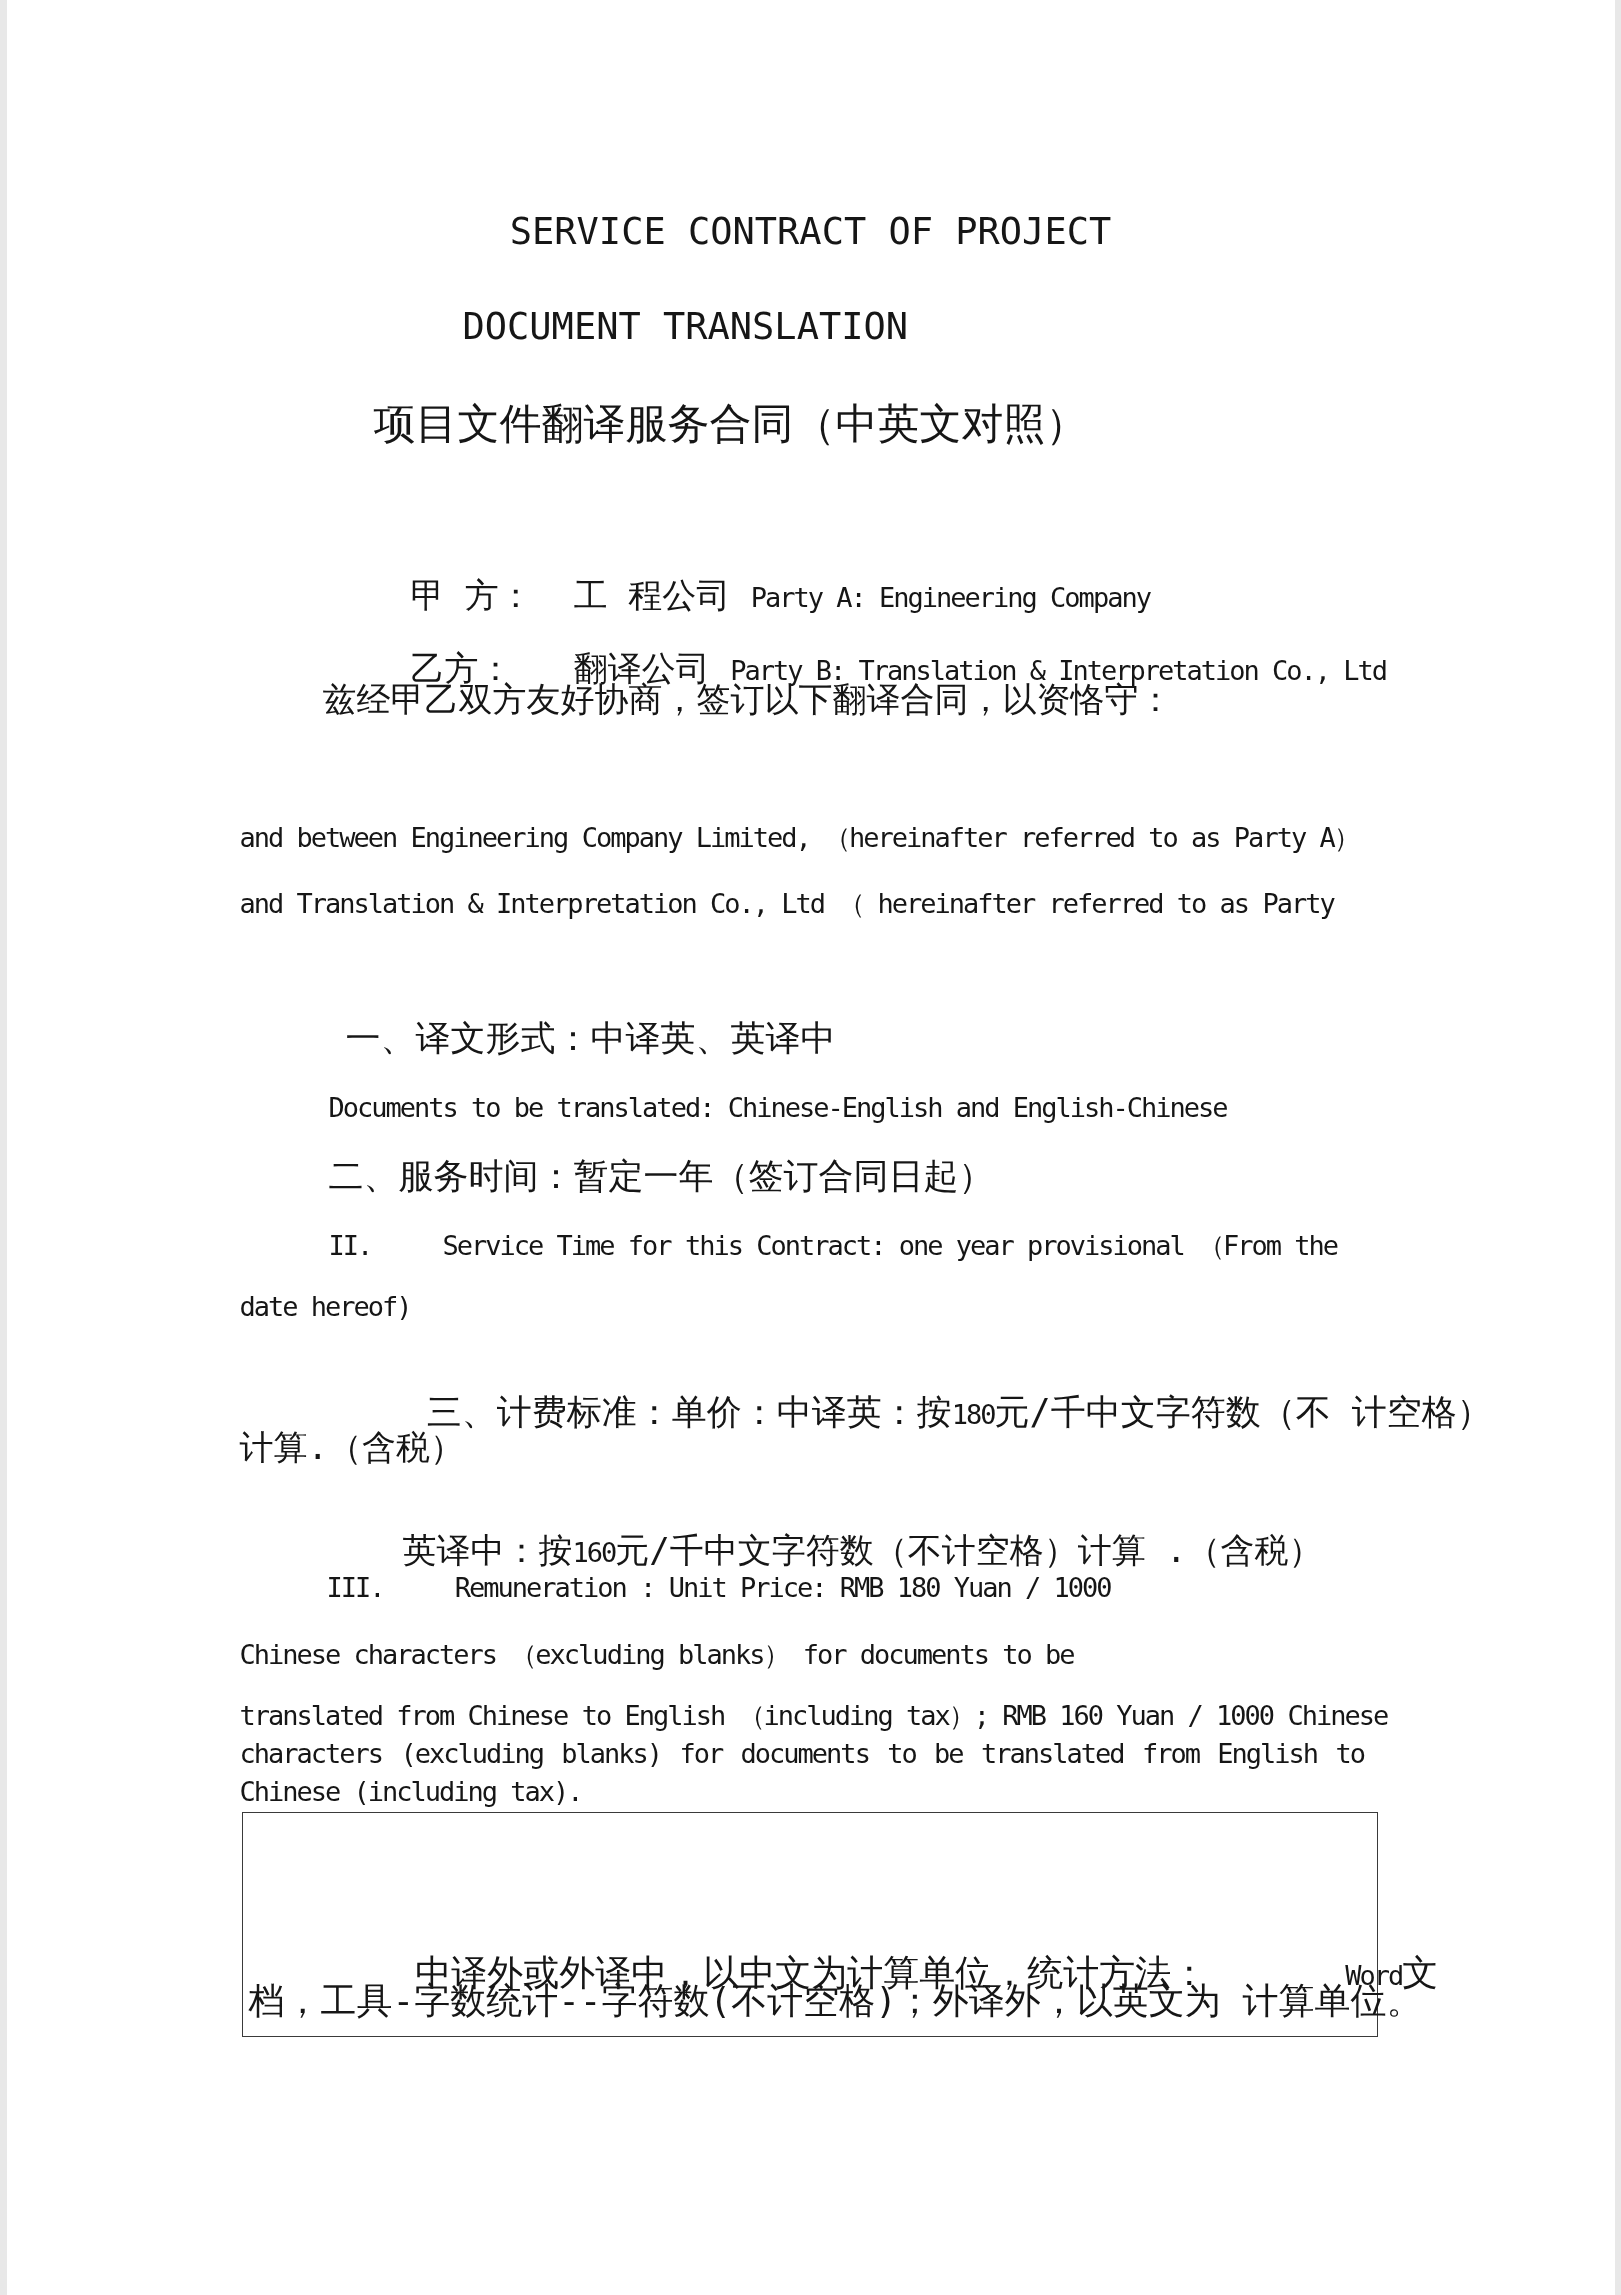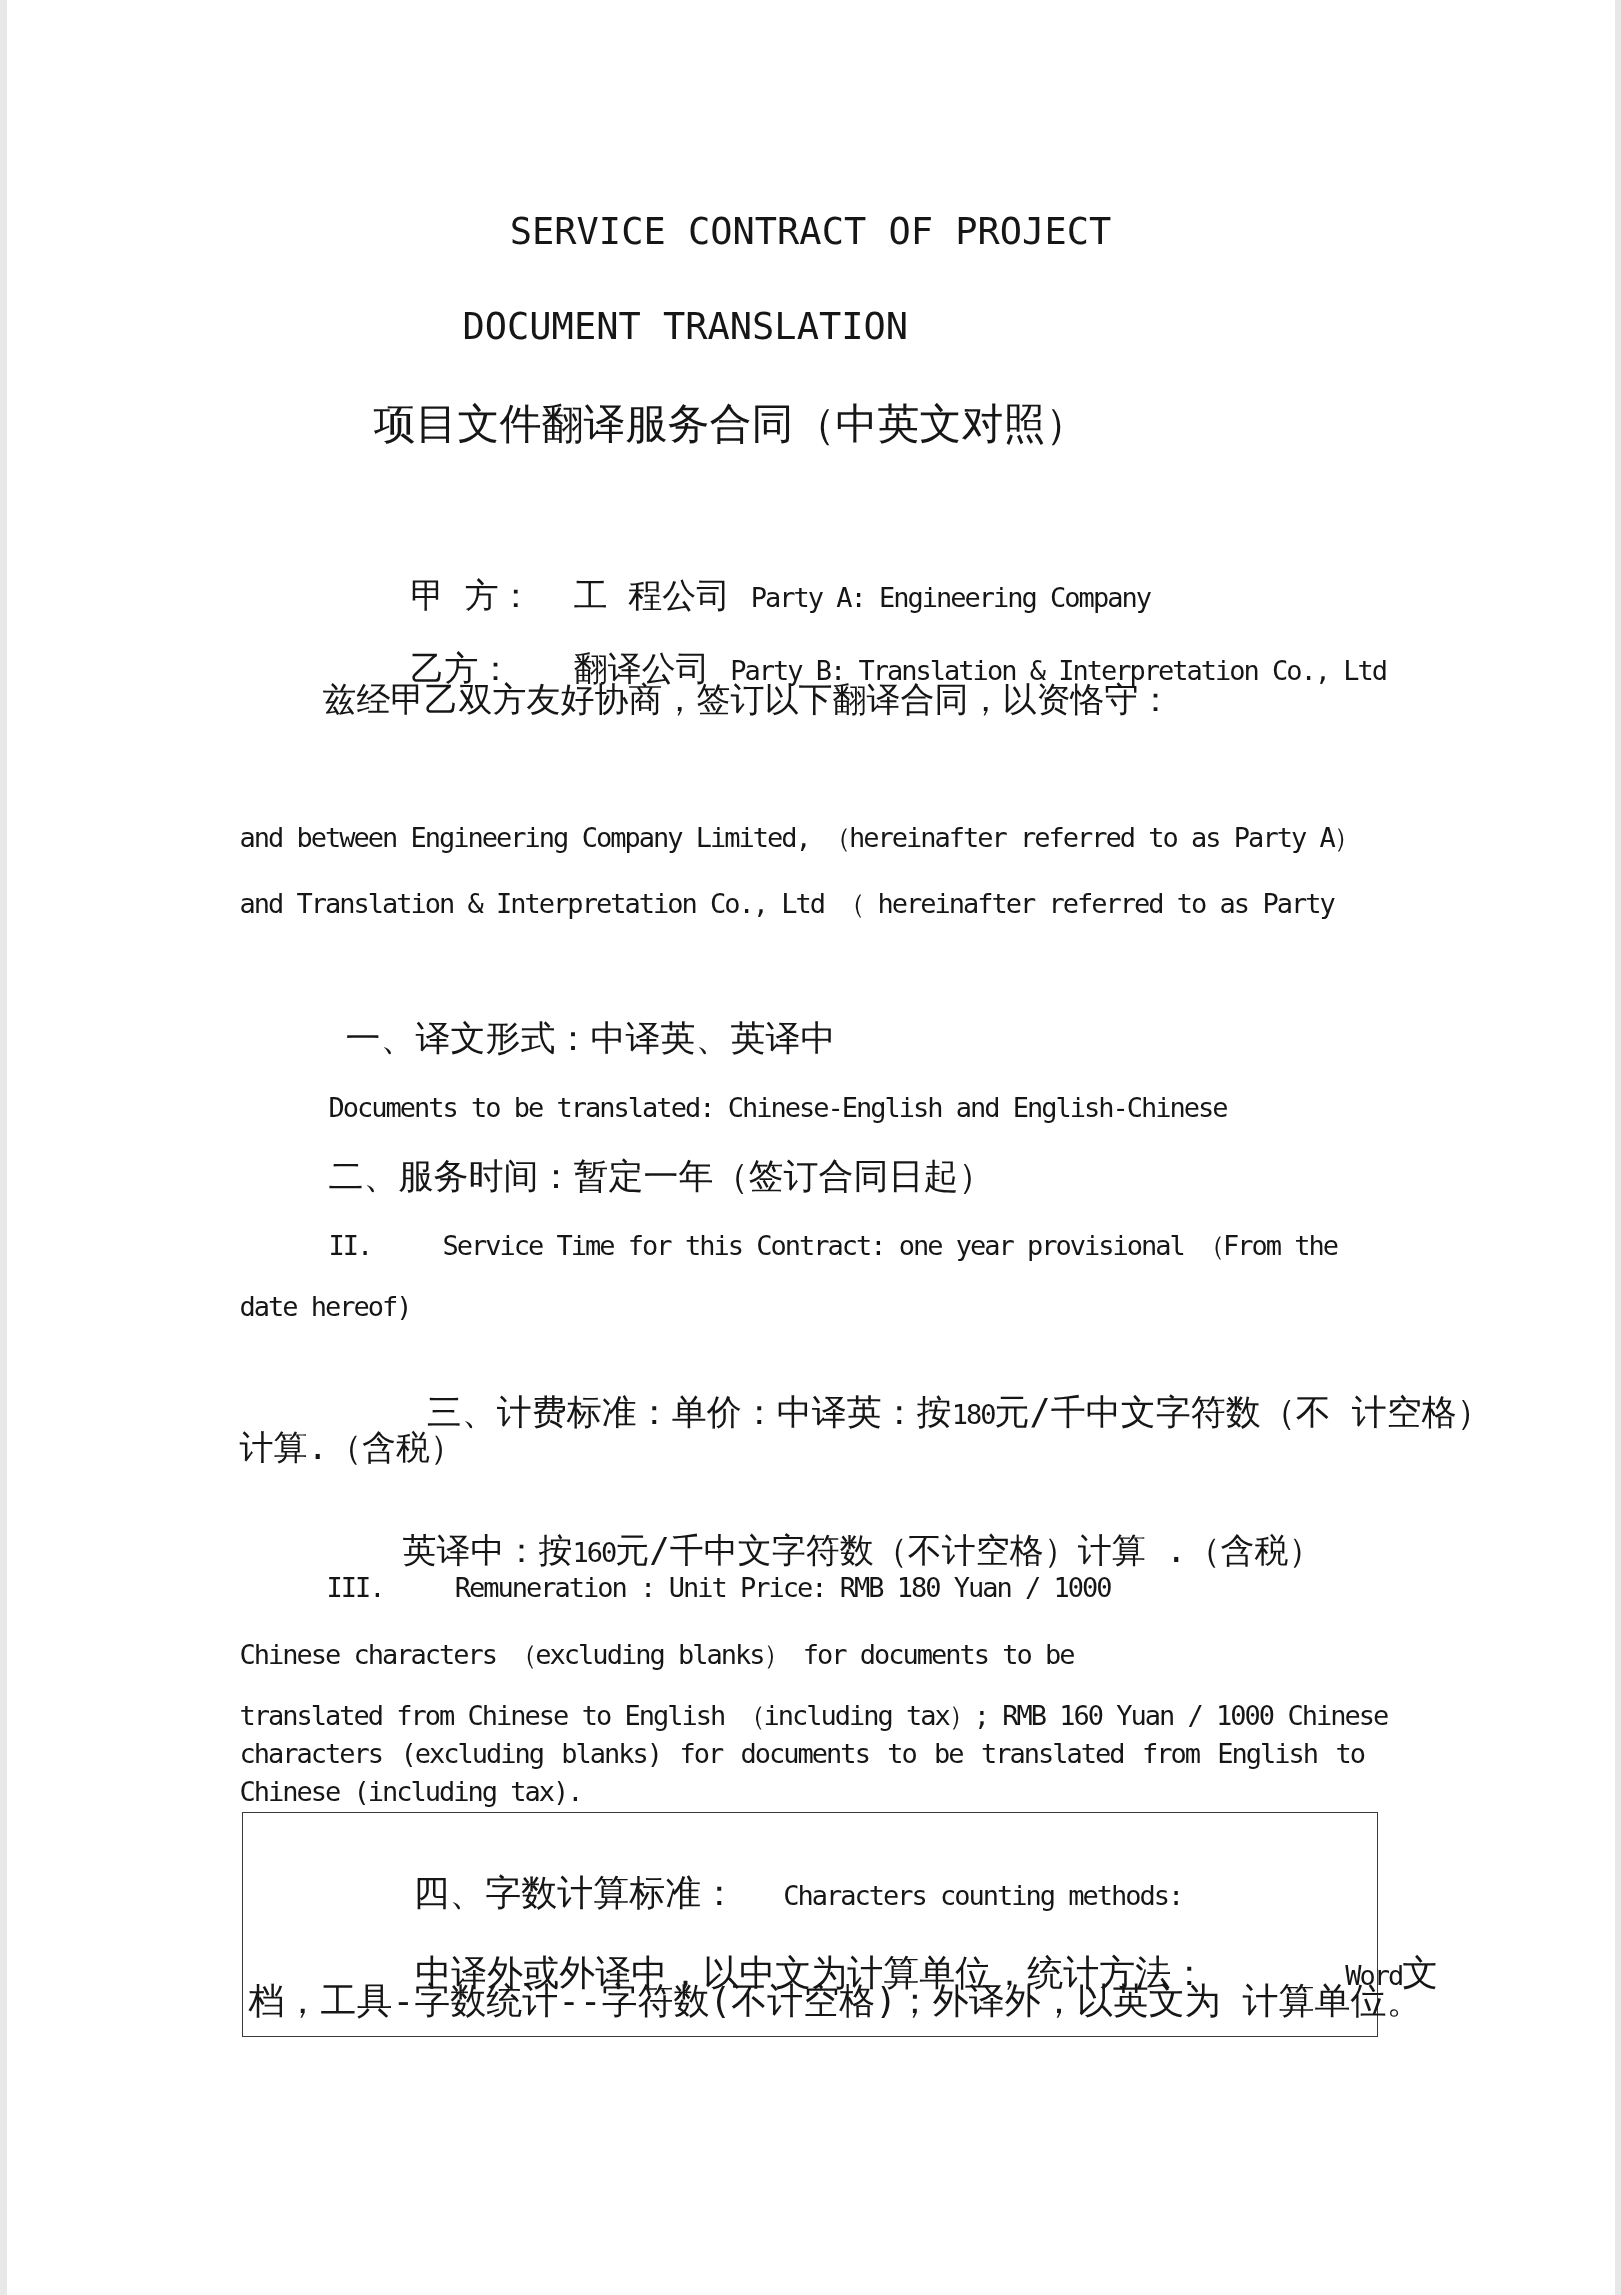--- a/index.html
+++ b/index.html
@@ -81,22 +81,19 @@
   <div class="line zh" style="top:1499px; left:314px;">
     <span>英译中：按</span><span class="num-seg">160</span><span>元/千中文字符数（不计空格）计算 .（含税）</span>
   </div>
   <div class="line en" style="top:1574px; left:320px;">III.     Remuneration : Unit Price: RMB 180 Yuan / 1000</div>
   <div class="line en" style="top:1641px; left:233px;">Chinese characters （excluding blanks） for documents to be</div>
   <div class="line en" style="top:1702px; left:233px;">translated from Chinese to English （including tax）; RMB 160 Yuan / 1000 Chinese</div>
   <div class="line en justify-wide" style="top:1740px; left:233px;">characters (excluding blanks) for documents to be translated from English to</div>
   <div class="line en" style="top:1778px; left:233px;">Chinese (including tax).</div>
 
   <div class="counting-box"></div>
-  <div class="line zh-box" style="top:1839px; left:320px;">
-    <span>四、字数计算标准：</span><span class="en-seg box-en-gap">Characters counting methods:</span>
-  </div>
   <div class="line zh-box" style="top:1919px; left:322px;">
     <span>中译外或外译中，以中文为计算单位，统计方法：</span><span class="en-seg box-word-gap">Word</span><span>文</span>
   </div>
   <div class="line zh-box" style="top:1983px; left:242px;">档，工具-字数统计--字符数(不计空格)；外译外，以英文为 计算单位。</div>
 
 </div>
 
 
 </body></html>

